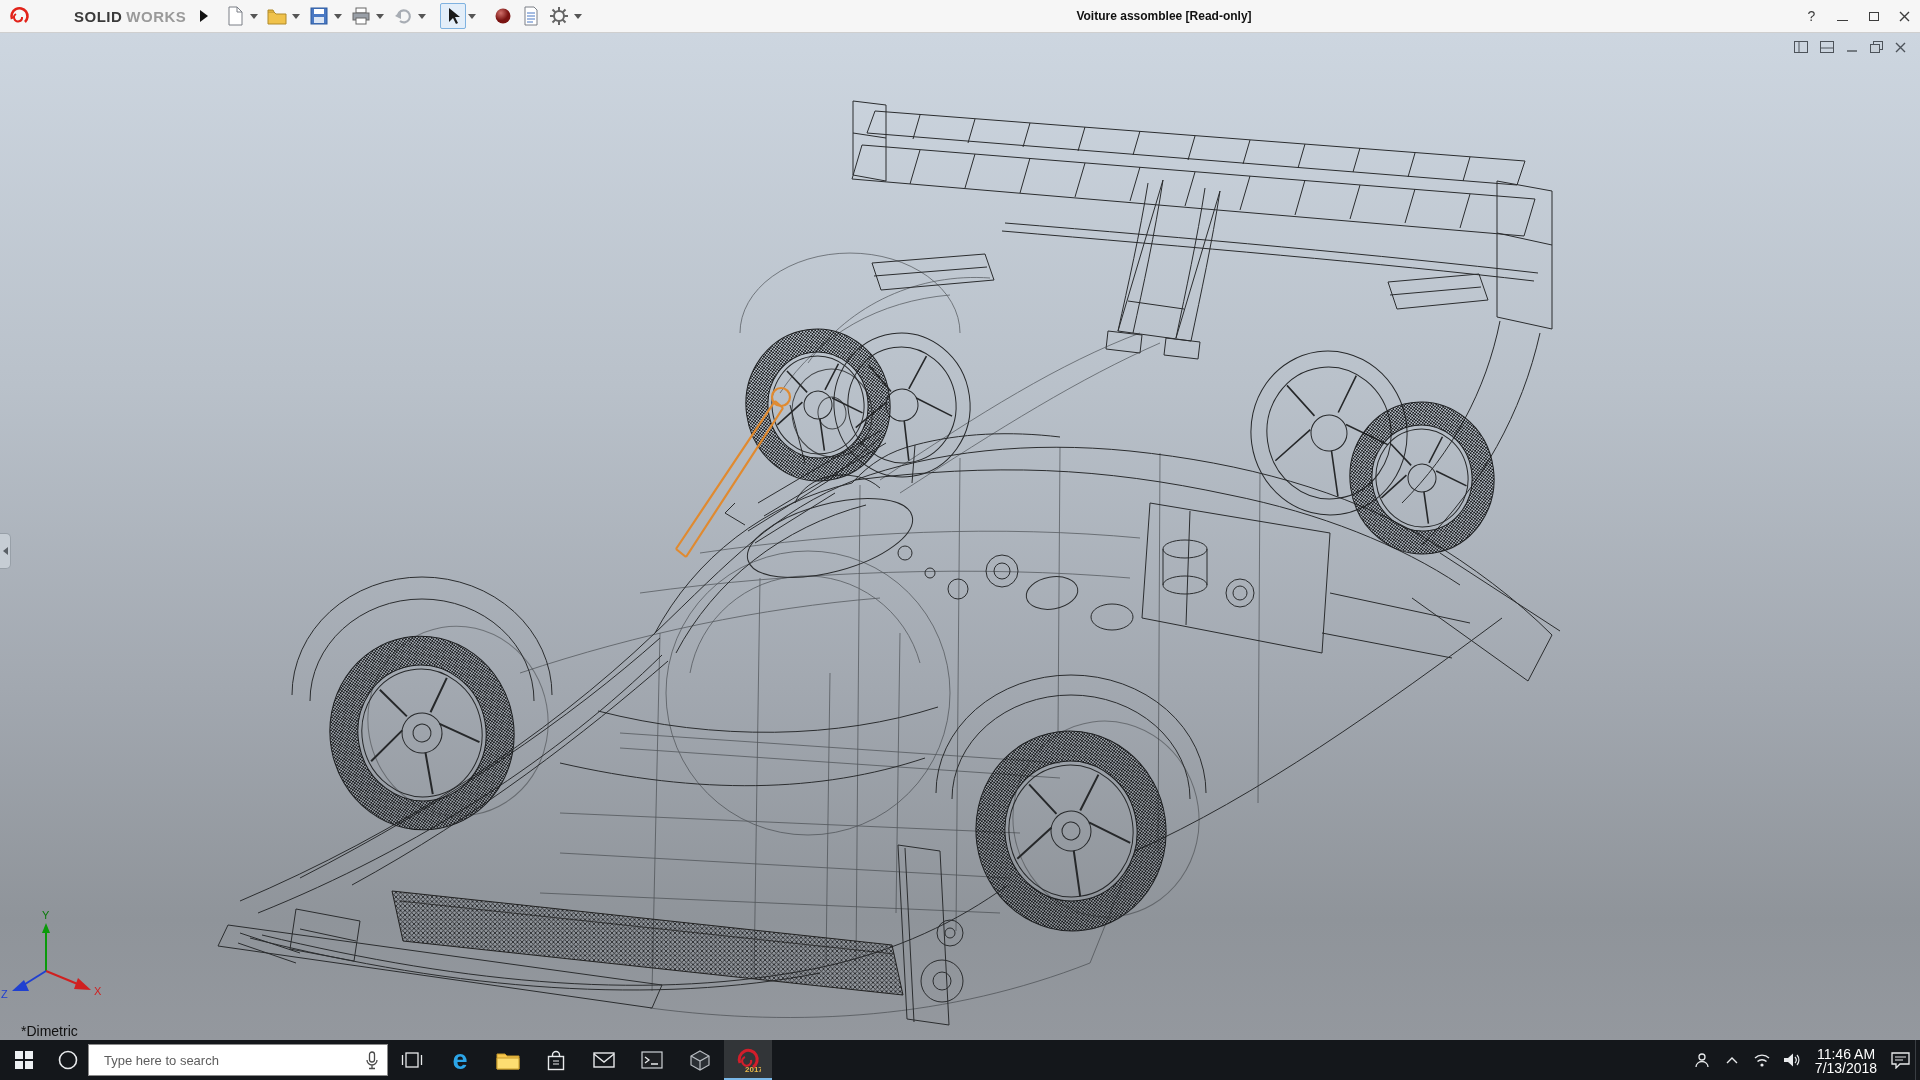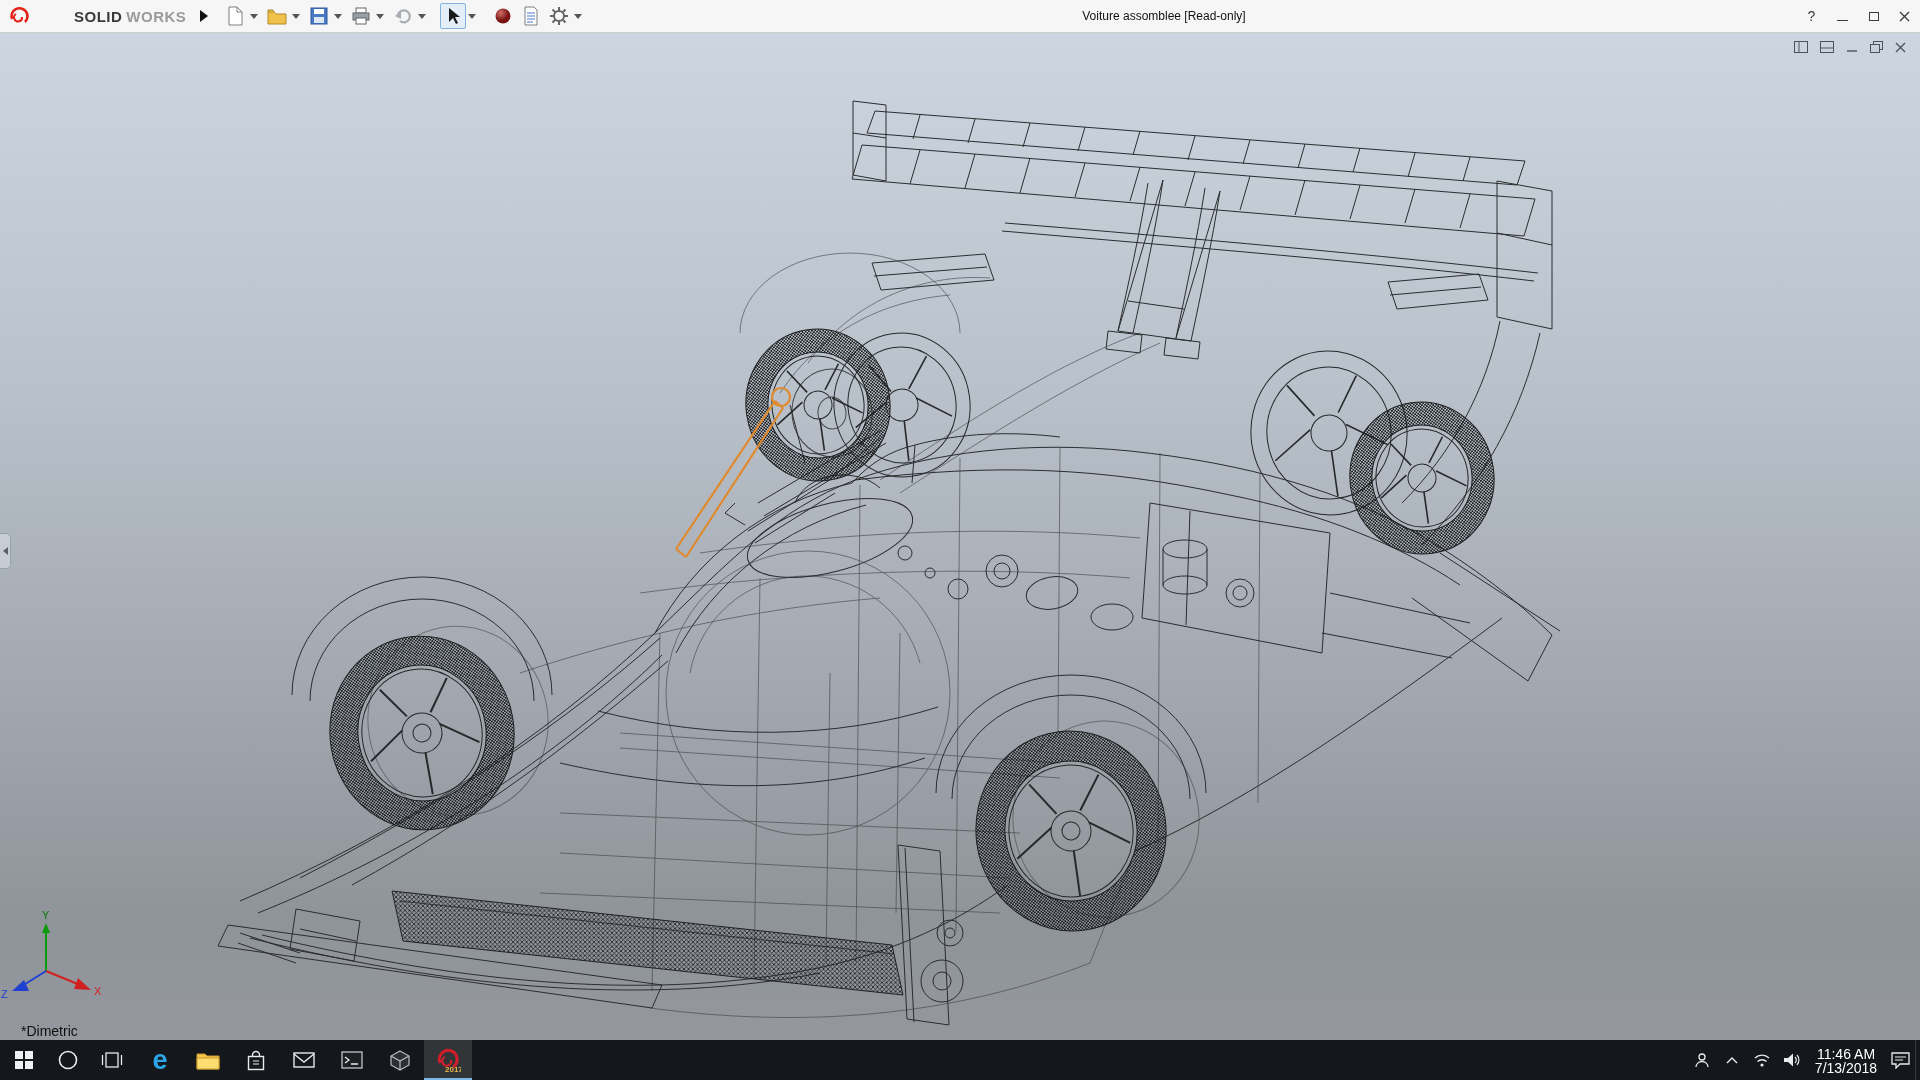--- a/index.html
+++ b/index.html
@@ -13,21 +13,21 @@
   .logo { display:flex; align-items:center; gap:4px; padding:0 10px 0 8px; }
   .logo-solid { font-weight:bold; color:#3a3a3a; font-size:15px; letter-spacing:.5px;margin-left:40px; }
   .logo-works { font-weight:bold; color:#9a9a9a; font-size:15px; letter-spacing:.5px; }
   .menu-expand { width:0; height:0; border-left:8px solid #111;
     border-top:6px solid transparent; border-bottom:6px solid transparent; margin:0 14px 0 4px; cursor:pointer;}
   .tb-group { display:flex; align-items:center; gap:2px; margin-right:10px; }
   .tb-btn { display:flex; align-items:center; justify-content:center; width:26px; height:26px; cursor:pointer; }
   .tb-btn.active { border:1px solid #7fb2e0; background:#e3eef9; border-radius:2px; }
   .dd { width:0; height:0; border:4px solid transparent; border-top:5px solid #555; margin:5px 4px 0 0; cursor:pointer;}
   .win-title { position:absolute; left:1164px; transform:translateX(-50%);
-    font-size:12px; color:#111; white-space:nowrap; }
+    font-size:12px; color:#111; white-space:nowrap;font-weight:bold; }
   .tb-right { margin-left:auto; display:flex; height:33px; }
   .cap-btn { width:31px; height:33px; display:flex; align-items:center; justify-content:center;
     color:#3c3c3c; font-size:14px; cursor:pointer; }
   .glyph-min { width:11px; height:1px; background:#3c3c3c; margin-top:8px;}
   .glyph-max { width:10px; height:9px; border:1px solid #3c3c3c; }
 
   
   .viewport { position:fixed; top:33px; left:0; width:1920px; height:1007px;
     background:linear-gradient(180deg,#cdd6e0 0%, #b9c1ca 35%, #a2a8b0 65%, #8f949a 88%, #94989e 100%); }
   .viewport svg.scene { position:absolute; top:0; left:0; }
@@ -391,20 +391,27 @@
         <rect x="10" y="0" width="8" height="8" fill="#eef1f4"></rect>
       <rect x="0" y="10" width="8" height="8" fill="#eef1f4"></rect>
         <rect x="10" y="10" width="8" height="8" fill="#eef1f4"></rect>
     </svg>
   </div>
   <div class="tk-btn small">
     <svg width="22" height="22" viewBox="0 0 22 22">
       <circle cx="11" cy="11" r="8.5" fill="none" stroke="#e8eaec" stroke-width="1.6"></circle>
     </svg>
   </div>
+  <div class="search-box">
+    <input type="text" placeholder="Type here to search" style="">
+    <svg width="14" height="19" viewBox="0 0 14 19">
+      <rect x="4.5" y="1" width="5" height="10" rx="2.5" fill="none" stroke="#4a4a4a" stroke-width="1.3"></rect>
+      <path d="M2,9 a5,5 0 0 0 10,0 M7,14 v3 M4,17.5 h6" fill="none" stroke="#4a4a4a" stroke-width="1.3"></path>
+    </svg>
+  </div>
   <div class="tk-btn">
     <svg width="22" height="18" viewBox="0 0 22 18">
       <rect x="5" y="2" width="12" height="14" fill="none" stroke="#e8eaec" stroke-width="1.3"></rect>
       <path d="M1.5,4 v10 M20.5,4 v10" stroke="#e8eaec" stroke-width="1.3"></path>
     </svg>
   </div>
   <div class="tk-btn">
     <span class="edge-e">e</span>
   </div>
   <div class="tk-btn">

